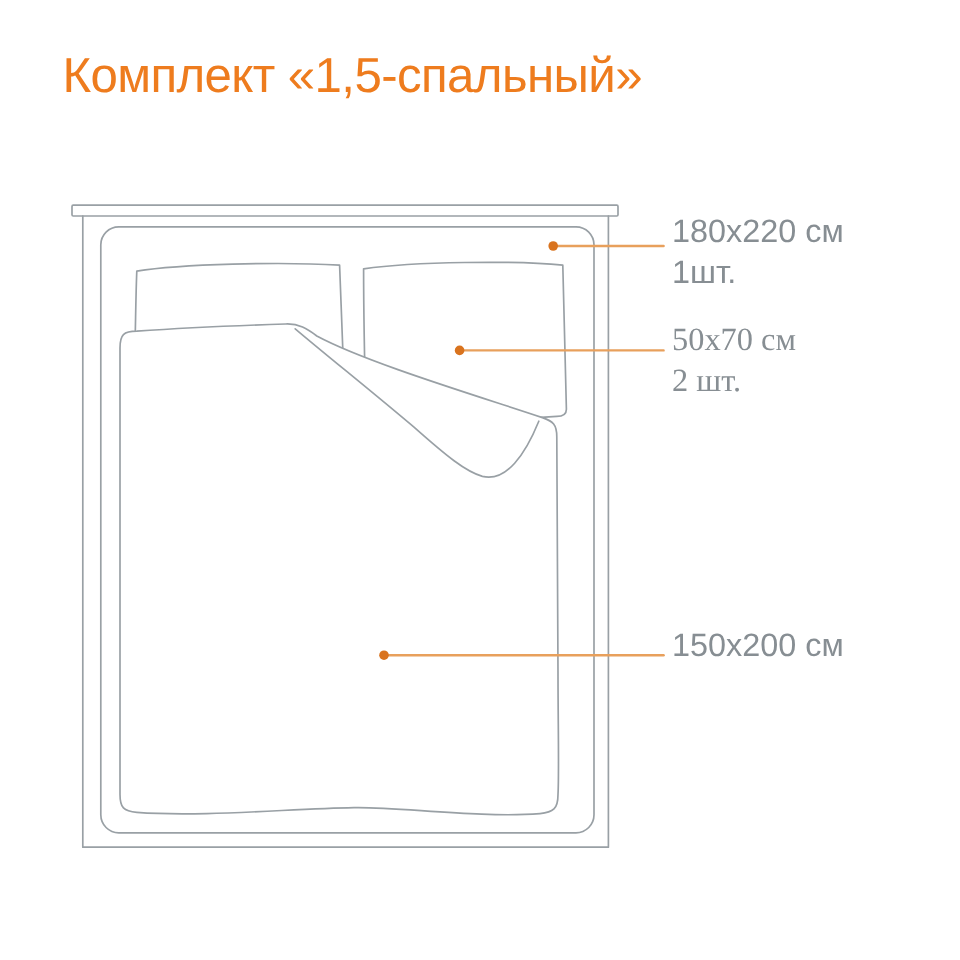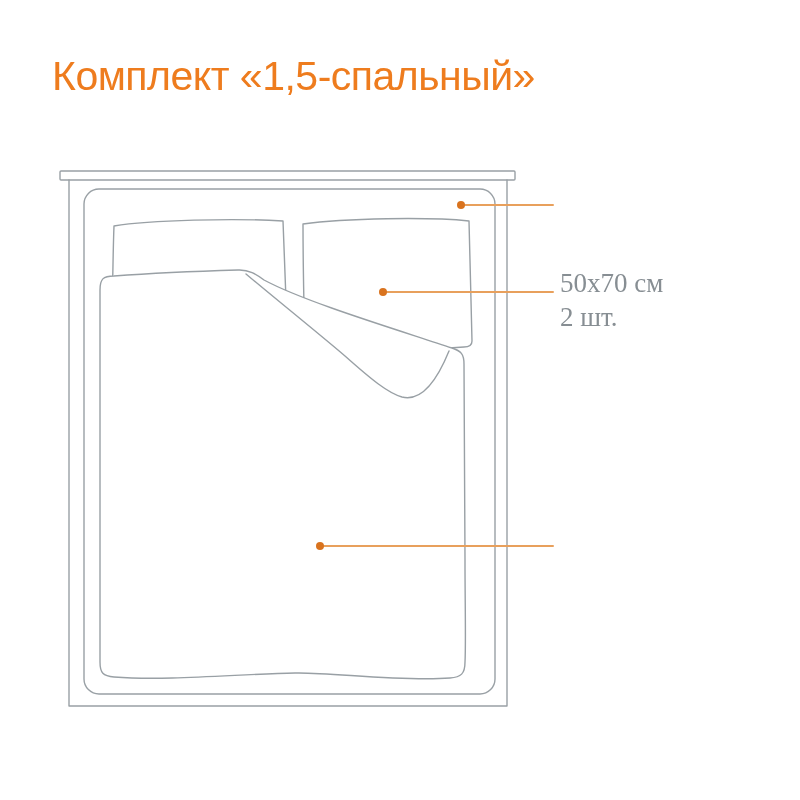--- a/index.html
+++ b/index.html
@@ -14,21 +14,21 @@
   html,body{background:var(--bg);}
   .stage{
     position:relative;
     width:800px;height:800px;
     background:var(--bg);
     overflow:hidden;
     font-family:"Liberation Sans", sans-serif;
   }
   .title{
     position:absolute;
-    left:52px;top:53px;
+    left:52px;top:40px;
     font-size:41px;
     font-weight:normal;
     letter-spacing:-0.5px;
     color:var(--accent);
     white-space:nowrap;
   }
   .diagram-svg{
     position:absolute;left:0;top:0;
   }
   .ln{
@@ -85,23 +85,26 @@
     <circle class="leader-dot" cx="461" cy="205" r="4"></circle>
 
     <line class="leader" x1="387" y1="292" x2="553" y2="292"></line>
     <circle class="leader-dot" cx="383" cy="292" r="4"></circle>
 
     <line class="leader" x1="324" y1="546" x2="553" y2="546"></line>
     <circle class="leader-dot" cx="320" cy="546" r="4"></circle>
   </svg>
 
   <div class="size-label label-duvet-cover">
+    <span class="line">180x220 см</span>
+    <span class="line">1шт.</span>
   </div>
 
   <div class="size-label label-pillowcase">
     <span class="line">50x70 см</span>
     <span class="line">2 шт.</span>
   </div>
 
   <div class="size-label label-sheet">
+    <span class="line">150x200 см</span>
   </div>
 
 </div>
 
 </body></html>

